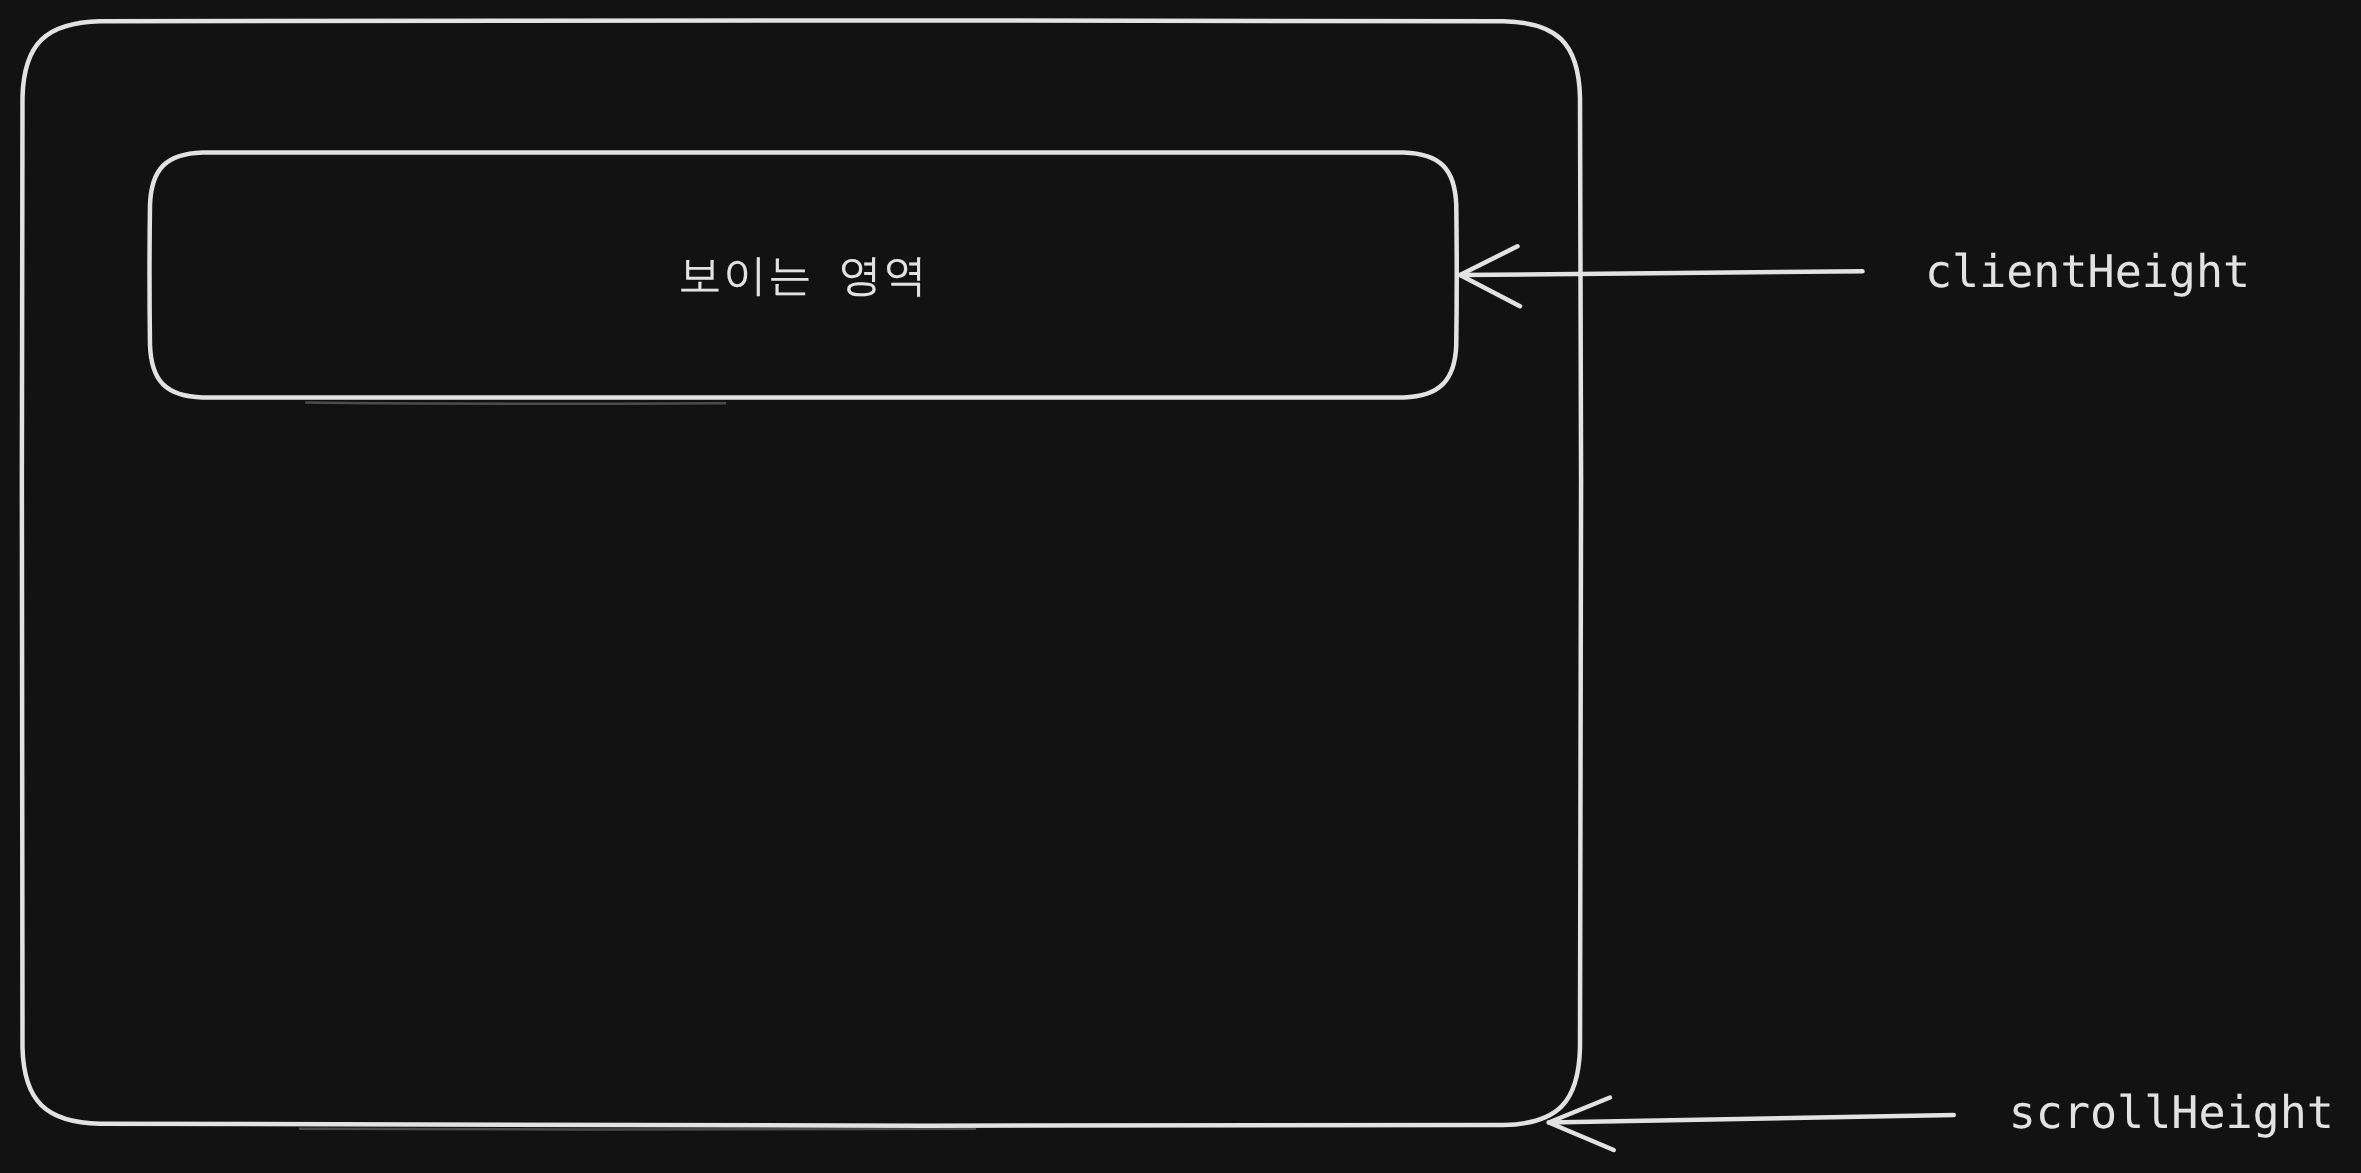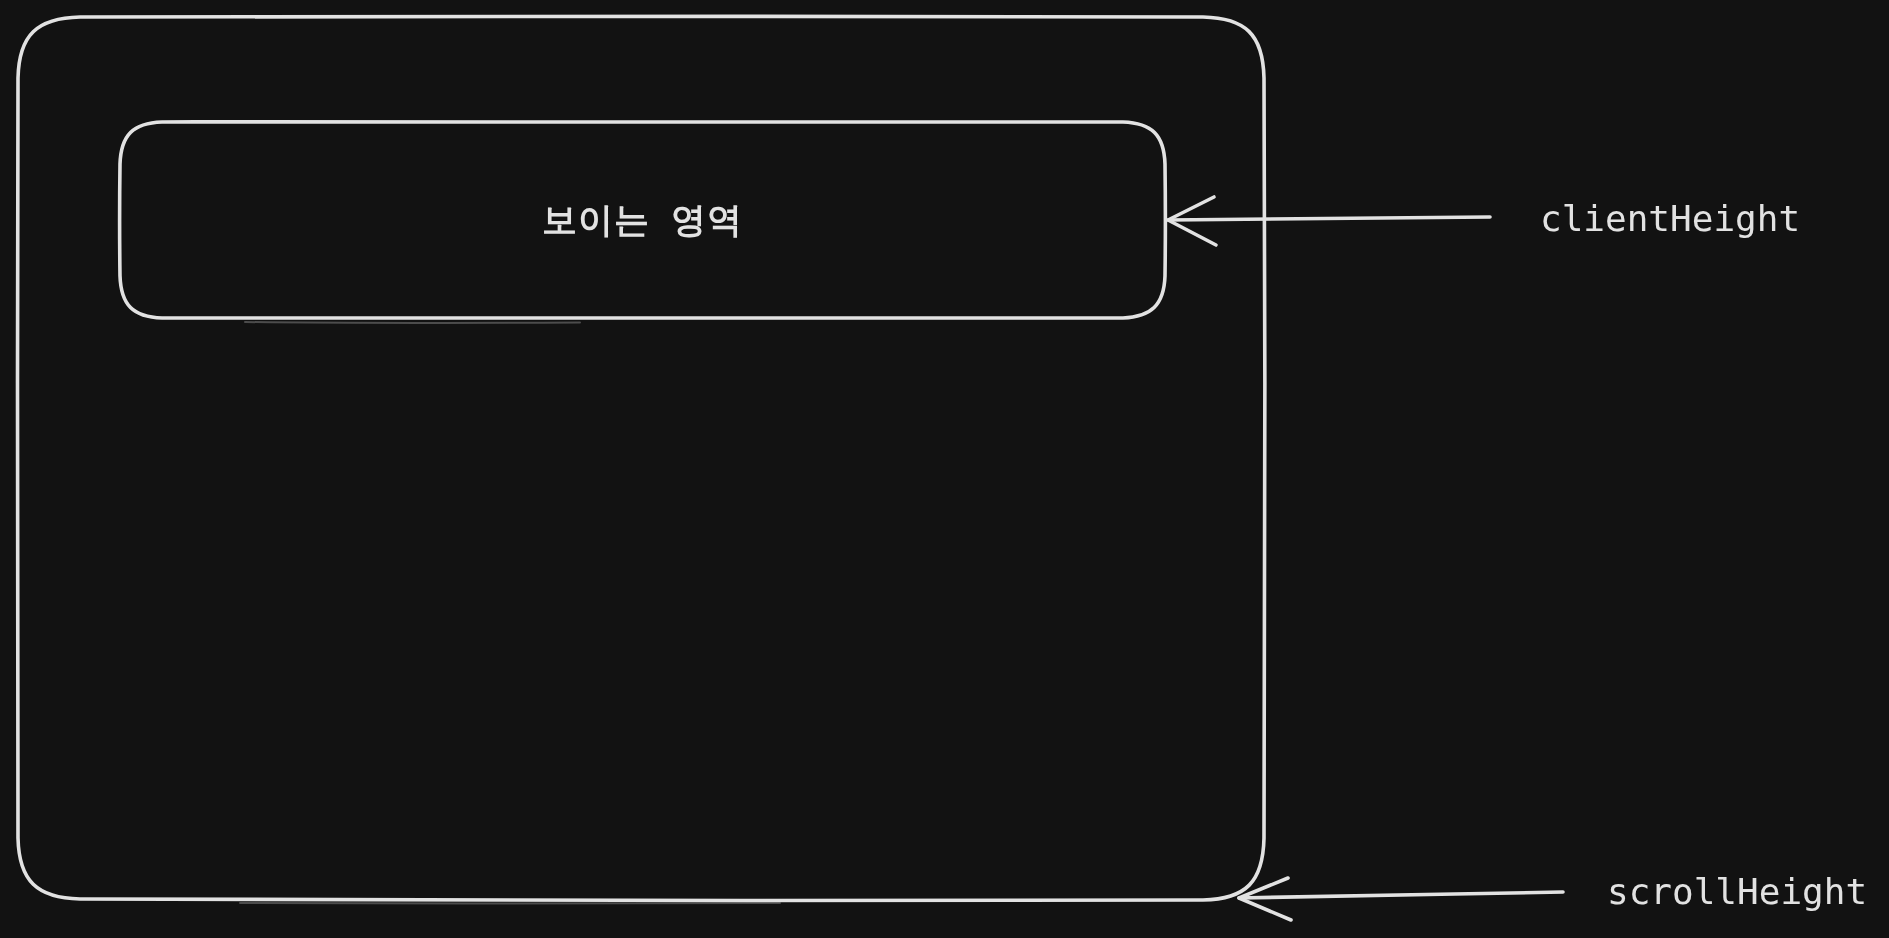--- a/index.html
+++ b/index.html
@@ -32,21 +32,21 @@
   .label{
     position:absolute;
     color:var(--stroke);
     white-space:nowrap;
   }
   .korean{
     font-family:"DejaVu Sans", sans-serif;
     font-size:35px;
     letter-spacing:1px;
     word-spacing:8px;
-    font-weight:700;
+    font-weight:400;
   }
   .inner-label{
     left:120px;top:122px;width:1045px;height:196px;
     display:flex;align-items:center;justify-content:center;
   }
   .scroll-label{
     left:633px;top:686px;
     transform:translate(-50%,-50%);
   }
   .code{

